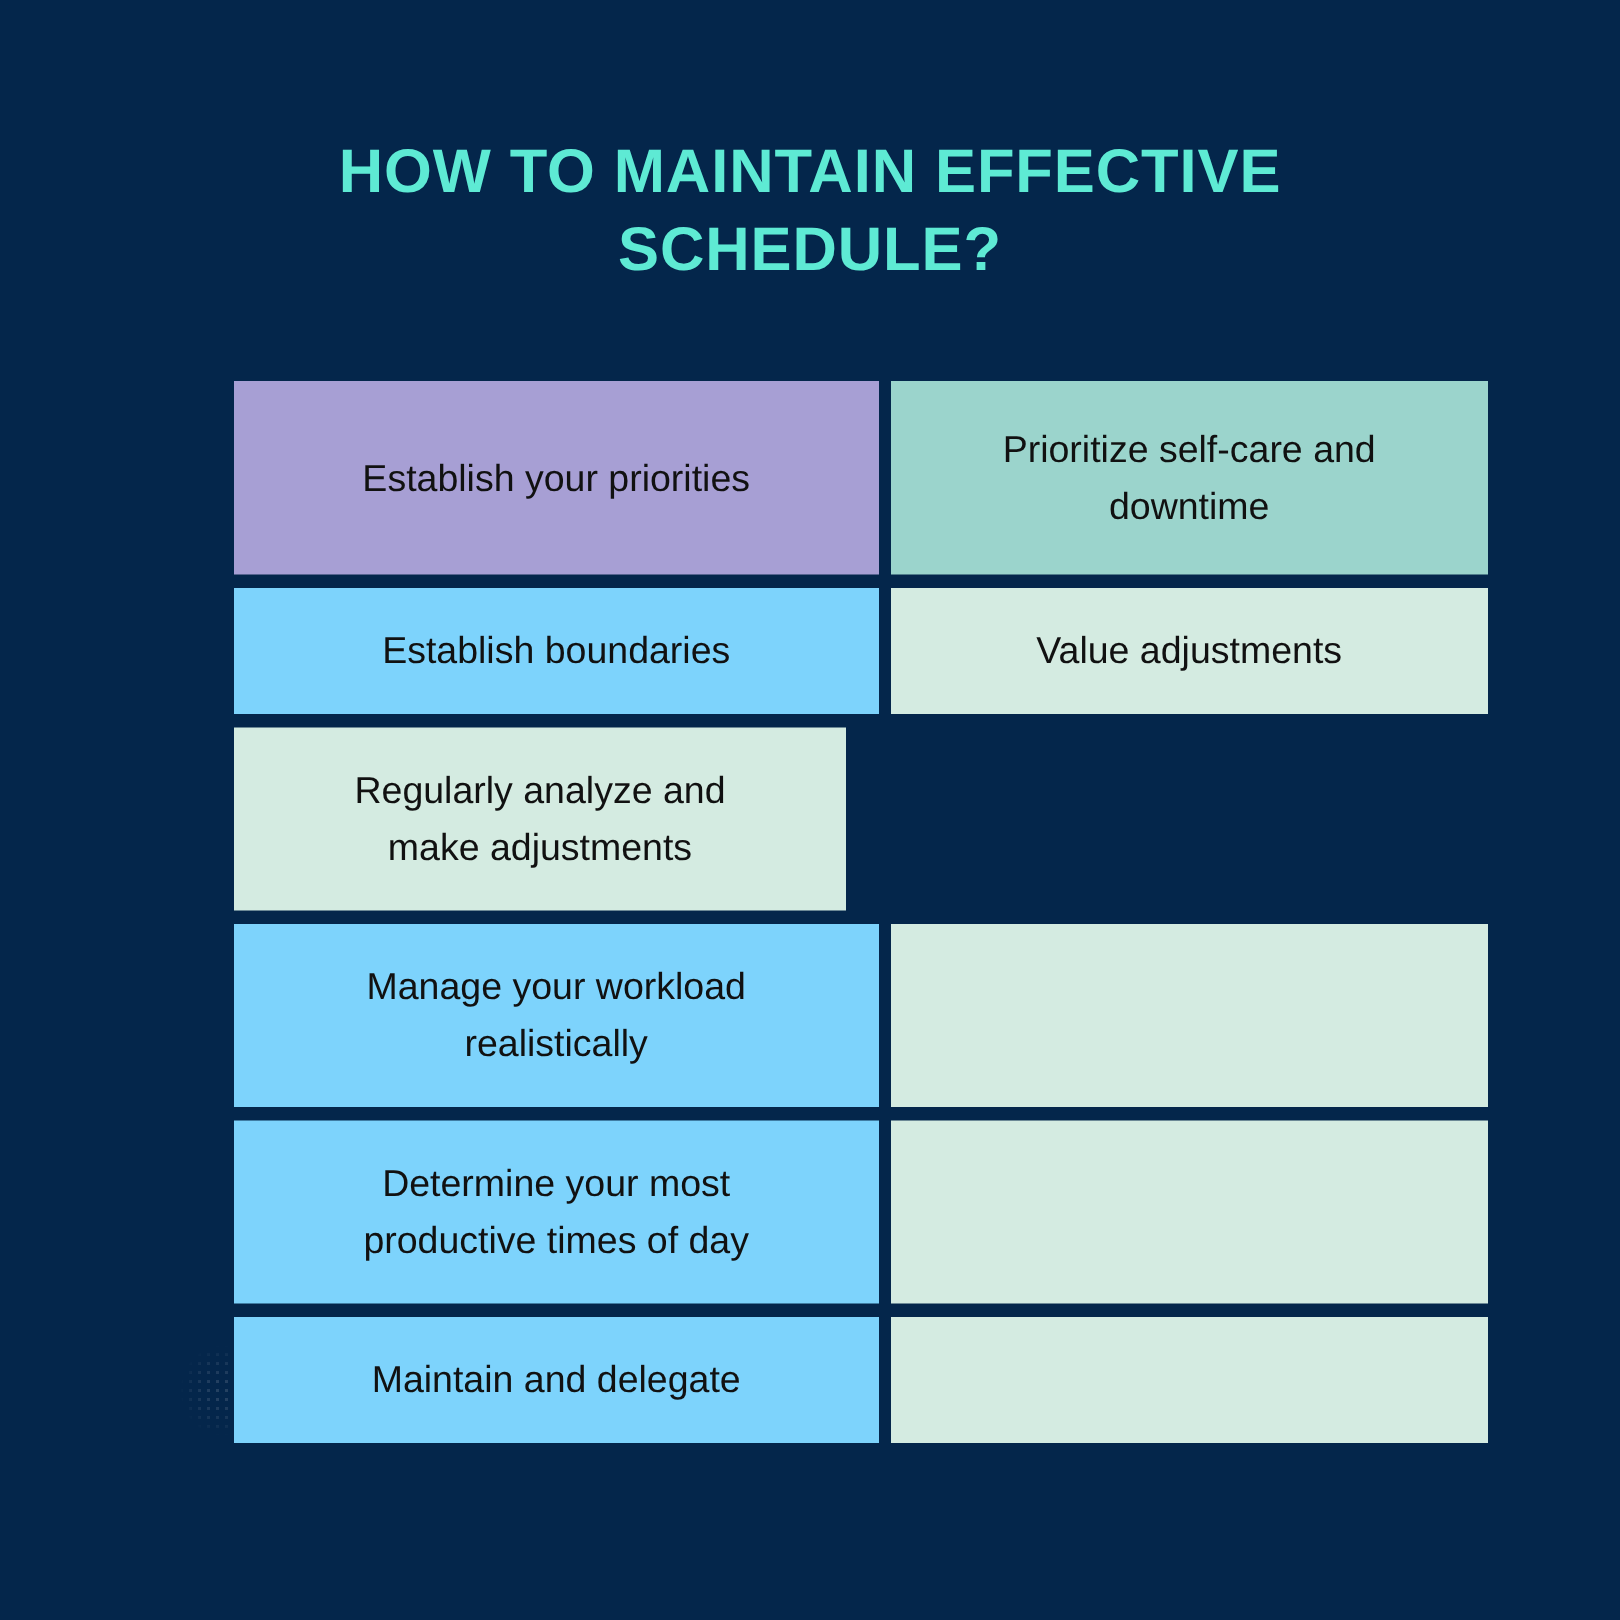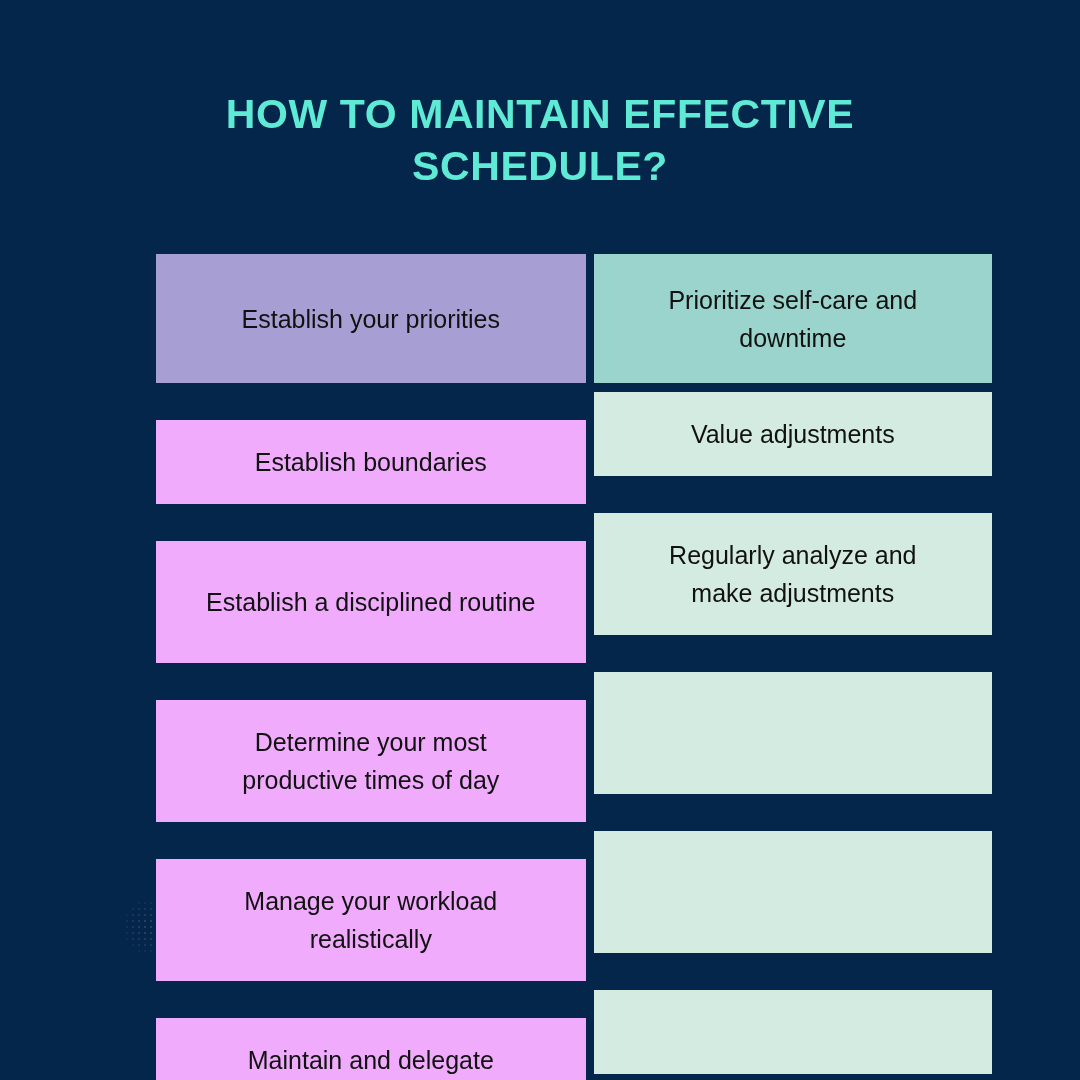--- a/index.html
+++ b/index.html
@@ -87,21 +87,21 @@
 
   .cell.left  { width: 440px; }
   .cell.right { width: 408px; }
 
   
   .row.header .cell { height: 129px; }
   .row.header .cell.left  { background: #a79fd4; }
   .row.header .cell.right { background: #9bd4cc; }
 
   
-  .row.body .cell.left  { background: #f0abfc; margin-top: 28px; }
+  .row.body .cell.left  { background: #7dd3fc; }
   .row.body .cell.right { background: #d4ebe1; }
 
   .row.h-short .cell { height: 84px; }
   .row.h-tall  .cell { height: 122px; }
 
   .cell .txt { display: block; white-space: pre-line; }
 </style>
 </head>
 <body>
 
@@ -127,43 +127,40 @@
     <div class="row body h-short">
       <div class="cell left">
         <span class="txt">Establish boundaries</span>
       </div>
       <div class="cell right">
         <span class="txt">Value adjustments</span>
       </div>
     </div>
 
     <div class="row body h-tall">
-      <div class="cell left">
-        <span class="txt">Establish a disciplined routine</span>
-      </div>
       <div class="cell right">
         <span class="txt">Regularly analyze and
 make adjustments</span>
       </div>
     </div>
 
     <div class="row body h-tall">
       <div class="cell left">
-        <span class="txt">Determine your most
-productive times of day</span>
+        <span class="txt">Manage your workload
+realistically</span>
       </div>
       <div class="cell right">
         <span class="txt"></span>
       </div>
     </div>
 
     <div class="row body h-tall">
       <div class="cell left">
-        <span class="txt">Manage your workload
-realistically</span>
+        <span class="txt">Determine your most
+productive times of day</span>
       </div>
       <div class="cell right">
         <span class="txt"></span>
       </div>
     </div>
 
     <div class="row body h-short">
       <div class="cell left">
         <span class="txt">Maintain and delegate</span>
       </div>

